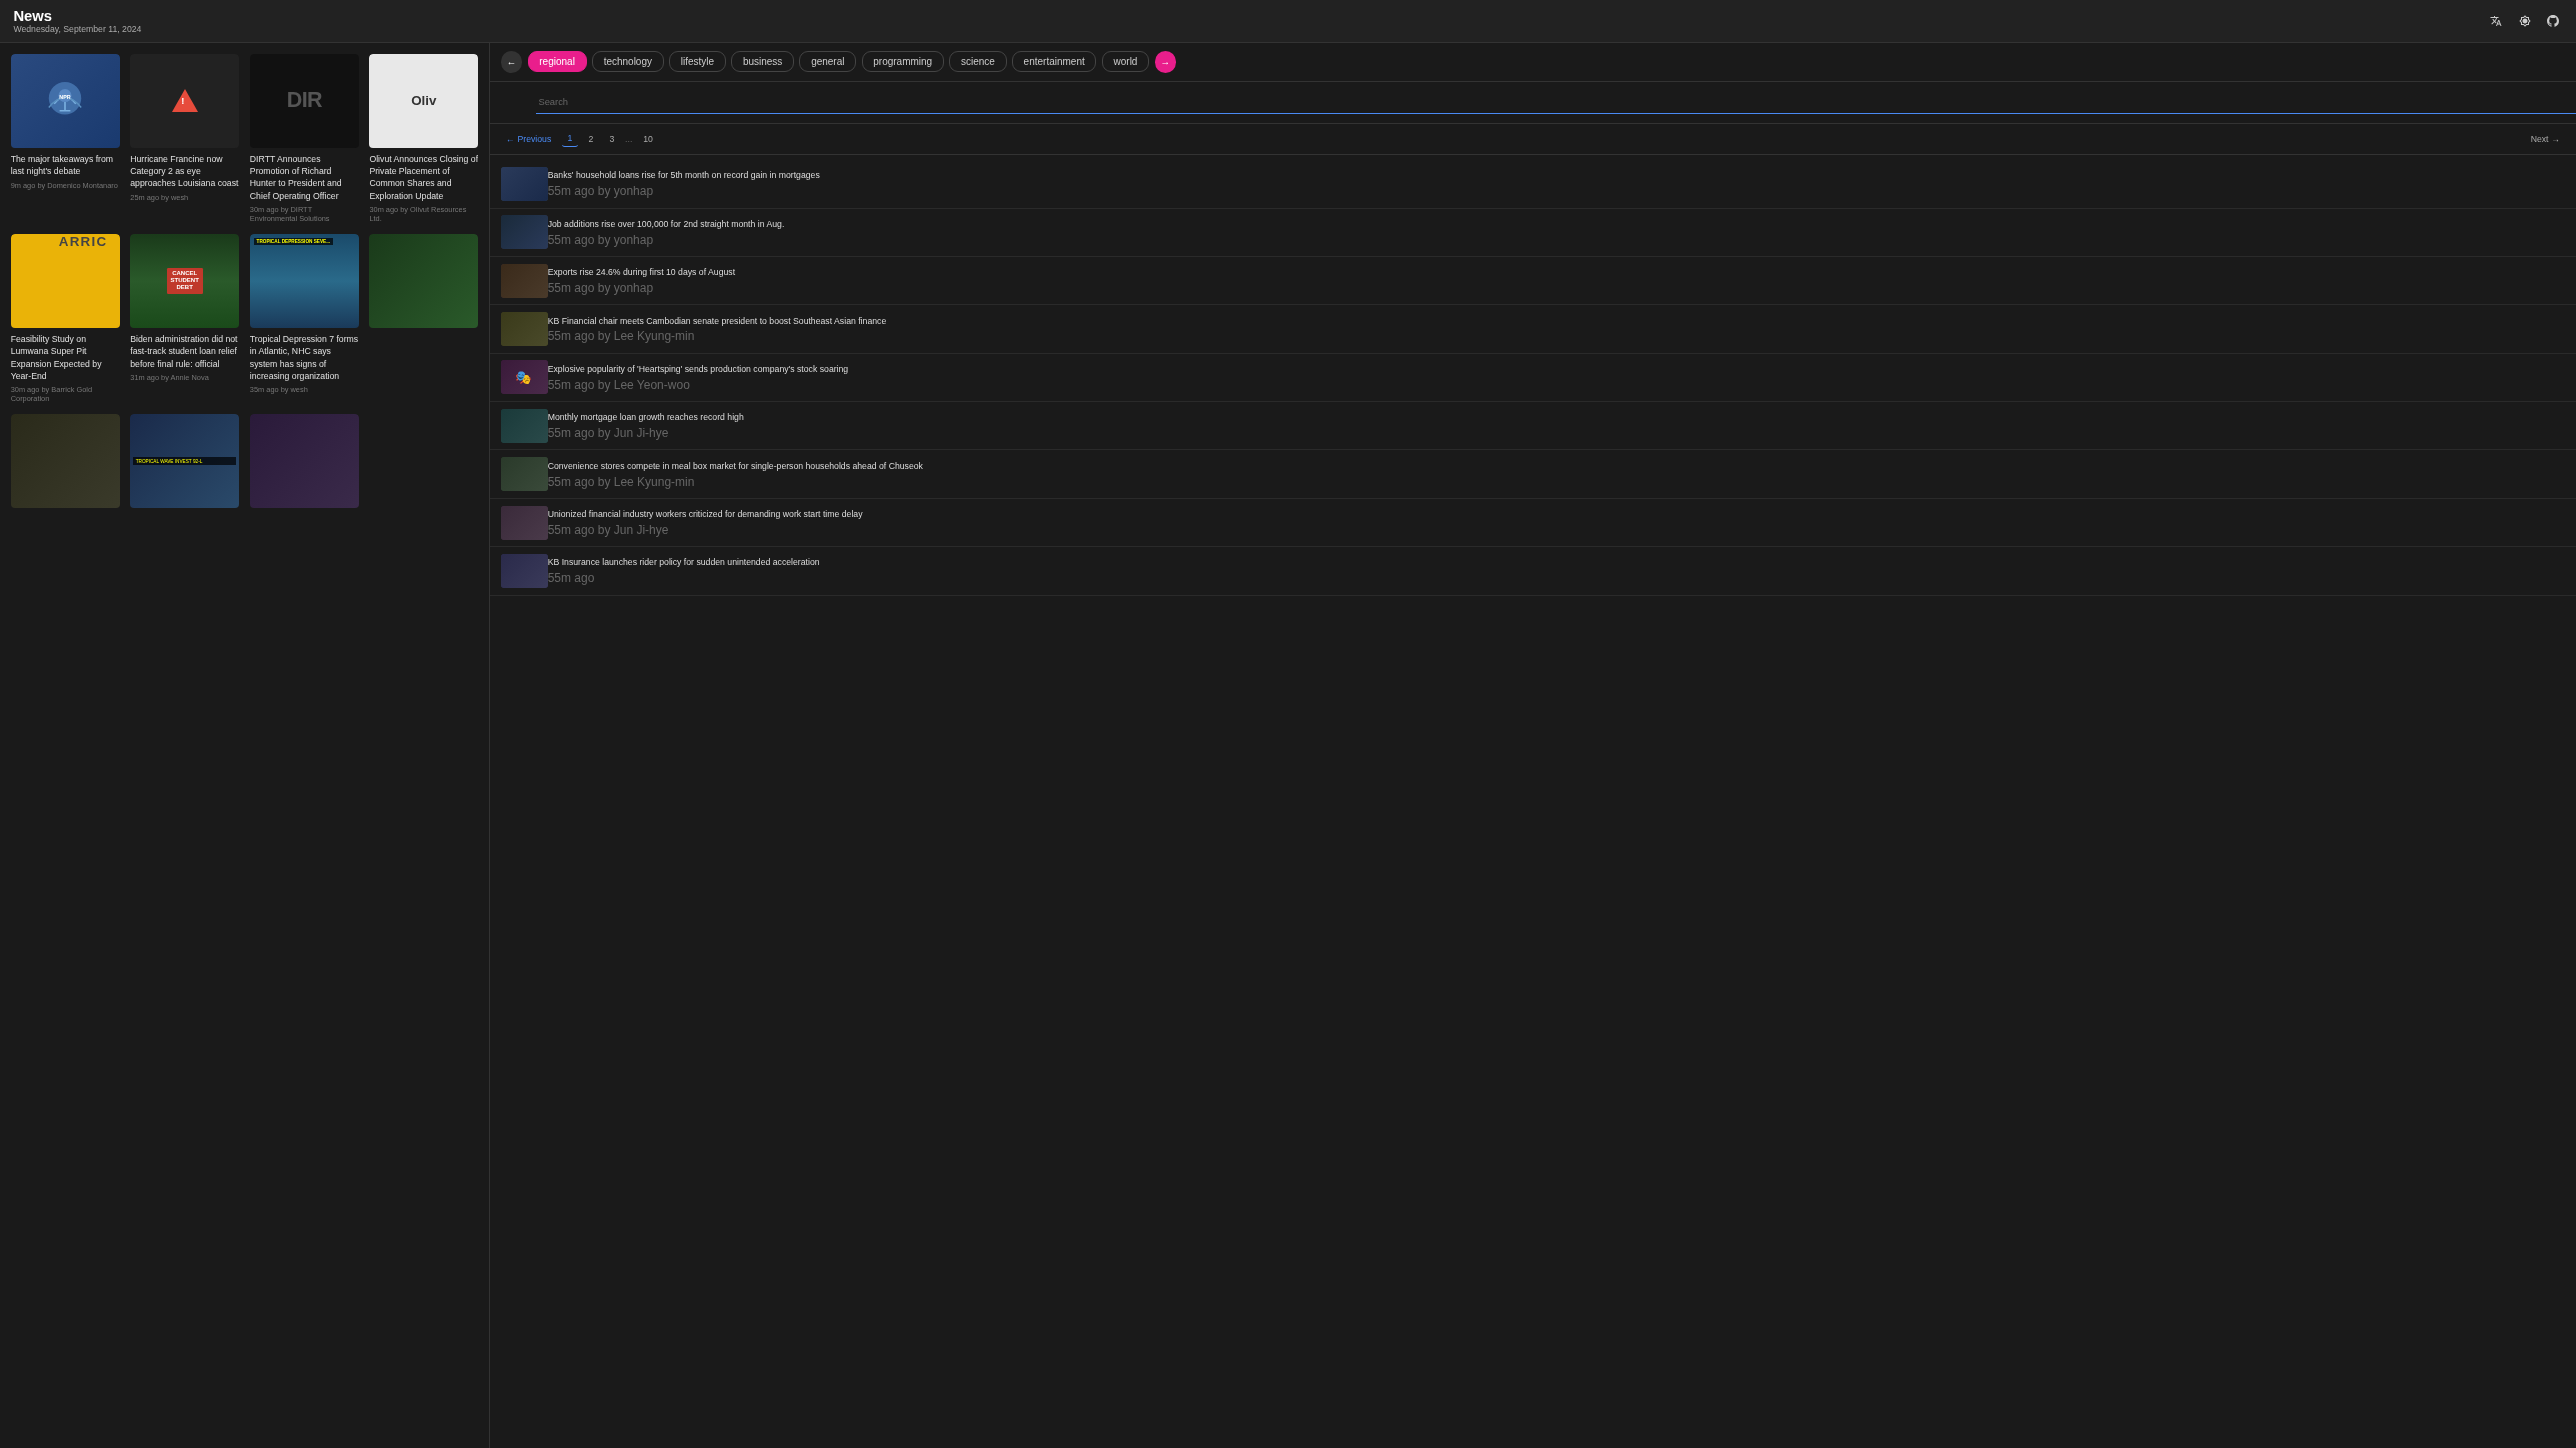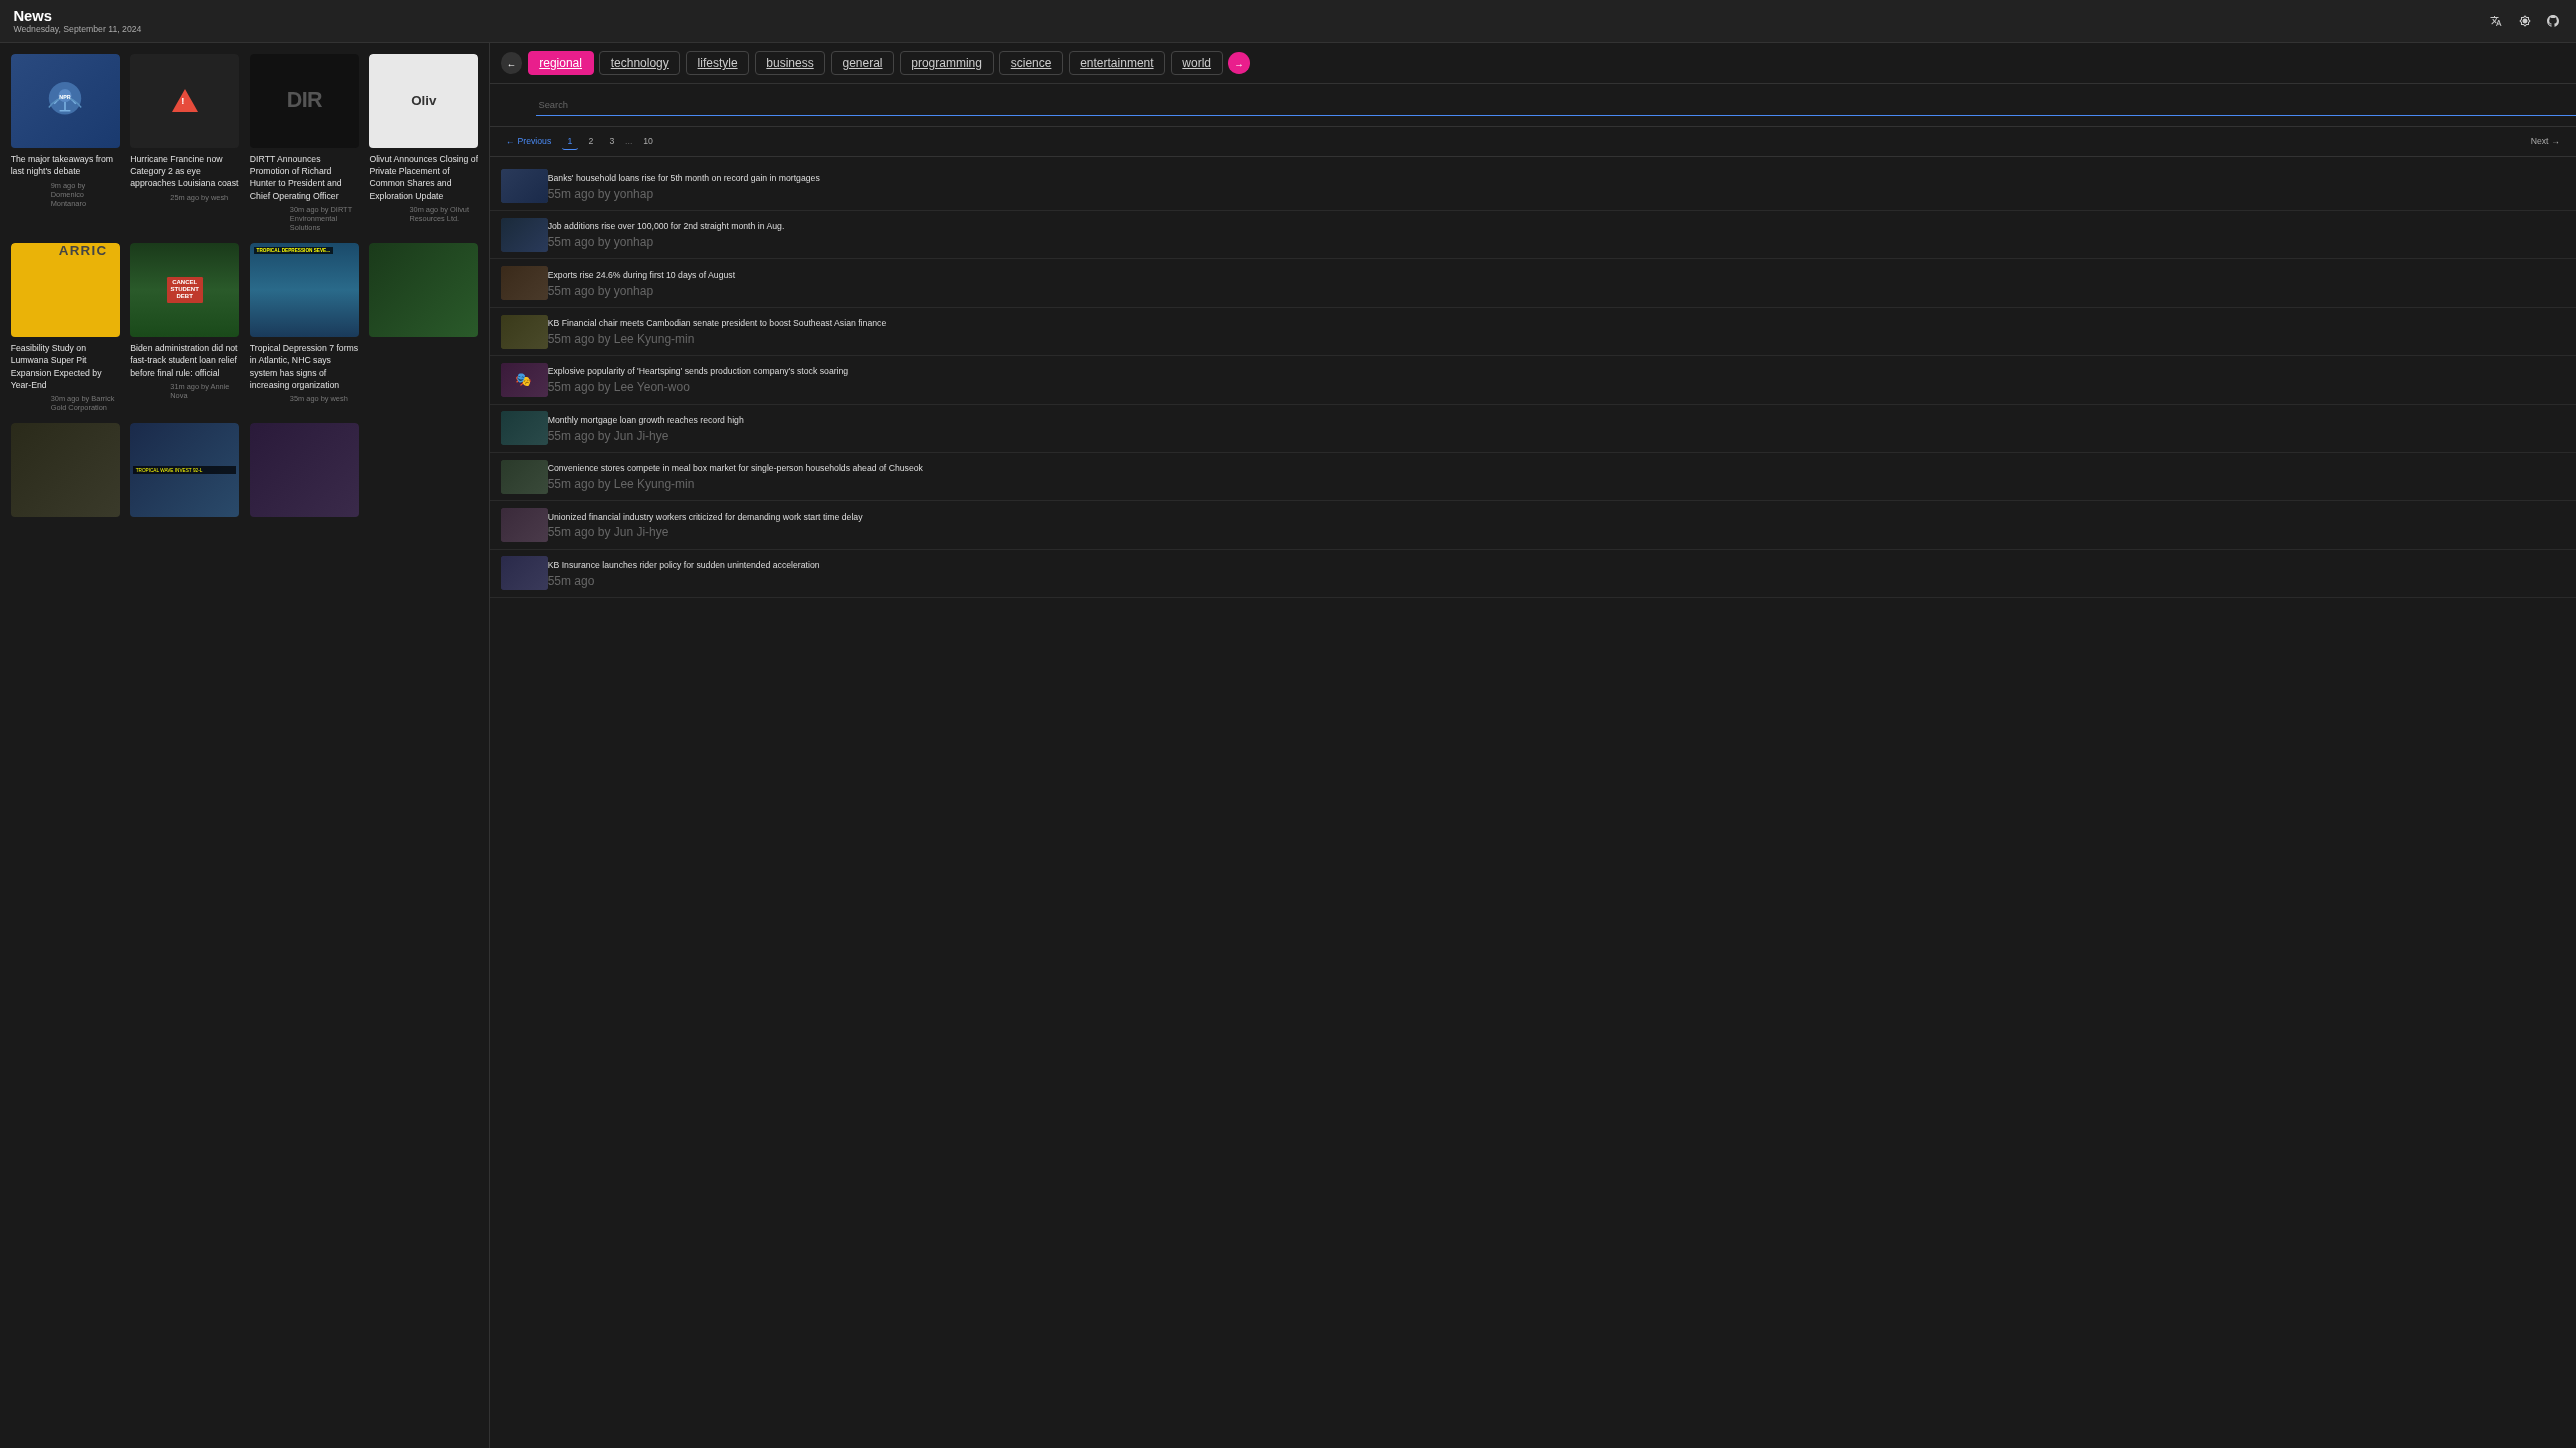--- a/index.html
+++ b/index.html
@@ -86,21 +86,20 @@
     .news-card-title {
       font-size: 8.7px;
       font-weight: 500;
       color: #e0e0e0;
       line-height: 1.4;
       margin-bottom: 3.4px;
     }
     .news-card-meta {
       font-size: 7.4px;
       color: #777;
-      margin-left: 40px;
     }
 
     
     .img-npr {
       background: linear-gradient(135deg, #2a4a7f 0%, #1a3a6f 100%);
       display: flex; align-items: center; justify-content: center;
     }
     .img-npr svg { width: 54px; height: 54px; }
     .img-warning {
       background: #222;
@@ -153,29 +152,28 @@
       cursor: pointer;
       flex-shrink: 0;
       color: #fff;
       font-size: 9.4px;
     }
     .cat-arrow.active {
       background: #e91e8c;
     }
     .cat-btn {
       padding: 4px 10.7px;
-      border-radius: 4px;
+      border-radius: 9px;
       border: 0.7px solid #444;
       background: transparent;
       color: #ccc;
       cursor: pointer;
-      font-size: 12px;
+      font-size: 10px;
       white-space: nowrap;
       flex-shrink: 0;
-      text-decoration: underline;
     }
     .cat-btn.active {
       background: #e91e8c;
       border-color: #e91e8c;
       color: #fff;
     }
 
     
     .search-area {
       padding: 9.4px 10.7px;

